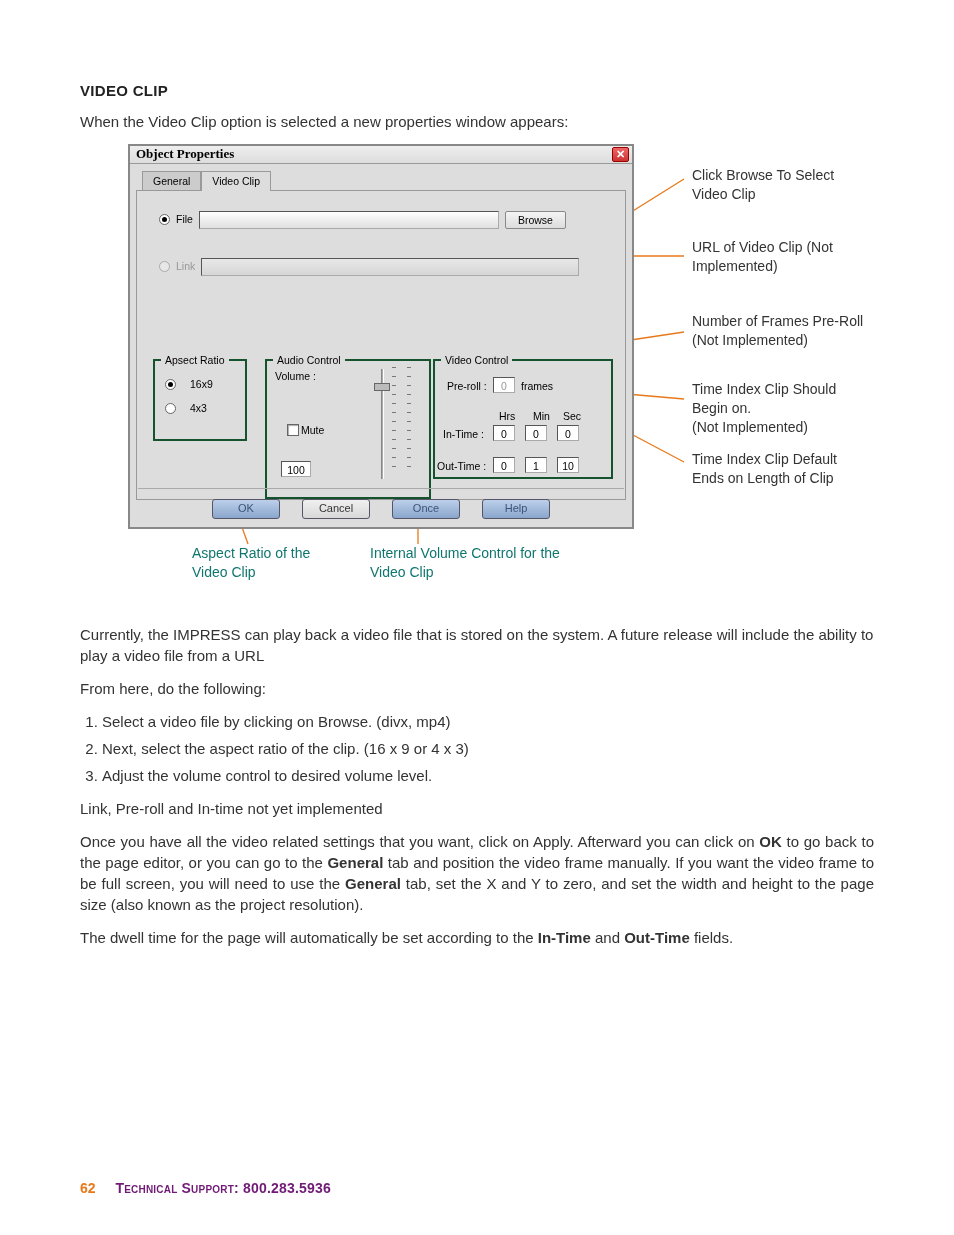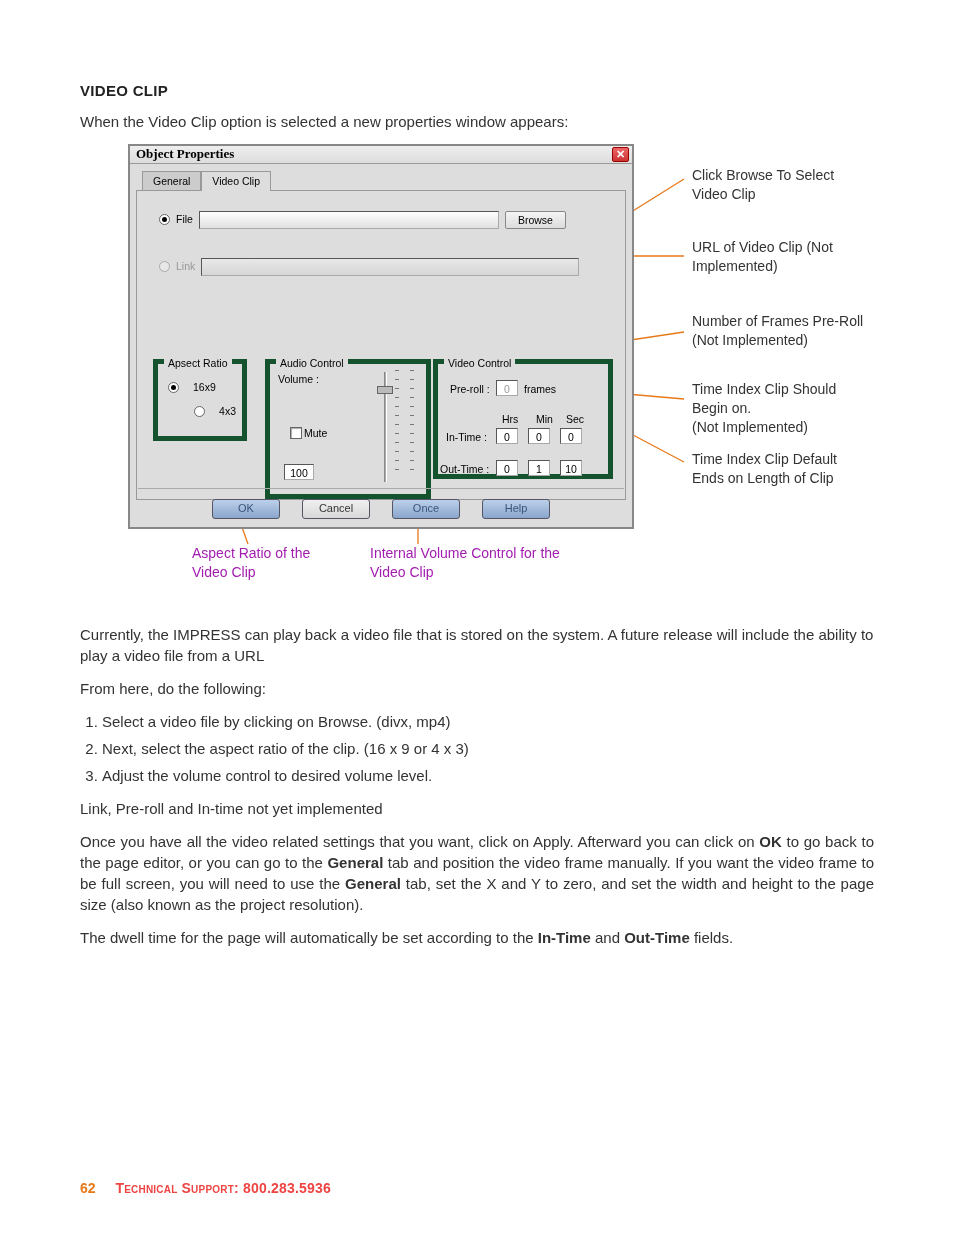--- a/index.html
+++ b/index.html
@@ -94,21 +94,21 @@
     background:linear-gradient(#fff,#e0e0e0);
   }
   .browse-btn {
     display:inline-block; height:18px; padding: 1px 12px;
     background:linear-gradient(#f4f4f4,#dcdcdc);
     border:1px solid #888; border-radius:2px; font-size:10.5px;
   }
   .source-row { display:flex; align-items:center; gap:6px; margin-top:4px; margin-left:16px; }
 
   .groupbox {
-    position: absolute; border: 5px solid #14532d; padding: 6px;
+    position: absolute; border: 2px solid #14532d; padding: 6px;
   }
   .groupbox-title {
     position: absolute; top: -8px; left: 6px; background: #ddd;
     padding: 0 4px; font-size: 10.5px;
   }
 
   .aspect-box   { left: 16px;  top: 168px; width: 94px;  height: 82px; }
   .audio-box    { left: 128px; top: 168px; width: 166px; height: 140px; }
   .video-box    { left: 296px; top: 168px; width: 180px; height: 120px; }
 
@@ -146,32 +146,32 @@
   
   .callout {
     position:absolute; font-size:14px; color:#333; line-height:1.35;
   }
   .c-right { left: 612px; width: 180px; }
 
   svg.leader { position:absolute; top:0; left:0; pointer-events:none; }
   svg.leader line { stroke:#e8791a; stroke-width:1.3; }
 
   .caption-below {
-    position:absolute; font-size:14px; color:#a21caf; line-height:1.35;
+    position:absolute; font-size:14px; color:#0f766e; line-height:1.35;
   }
 
   ol.steps { margin: 8px 0 12px 22px; font-size:15px; color:#333;}
   ol.steps li { margin-bottom: 6px; }
 
   .footer {
     position: fixed; bottom: 36px; left: 80px;
     font-size: 14px;
   }
   .footer .pageno { color:#e8791a; font-weight:bold; margin-right: 16px;}
-  .footer .ts { color:#ef4444; font-weight:bold; font-variant: small-caps; letter-spacing:0.2px;}
+  .footer .ts { color:#701a75; font-weight:bold; font-variant: small-caps; letter-spacing:0.2px;}
 
   
   .ticks-col { position:absolute; top:6px; bottom:6px; width:4px; left:125px;}
   .ticks-col span, .ticks-col2 span { display:block; height:9px; border-top:1px dashed #777;}
   .ticks-col2 { position:absolute; top:6px; bottom:6px; width:4px; left:140px;}
 </style>
 </head>
 <body>
 
 <div class="section-heading">VIDEO CLIP</div>
@@ -212,21 +212,21 @@
           <span class="disabled-text">Link</span>
           <span class="file-input" style="width:378px; background:linear-gradient(#e8e8e8,#d6d6d6);"></span>
         </div>
 
         <div class="groupbox aspect-box">
           <div class="groupbox-title">Apsect Ratio</div>
           <div class="radio-row" style="margin:10px 0 0 4px;">
             <span class="radio-dot sel"></span>
             <span>16x9</span>
           </div>
-          <div class="radio-row" style="margin:10px 0 0 4px;justify-content:flex-end;">
+          <div class="radio-row" style="margin:10px 0 0 4px;">
             <span class="radio-dot"></span>
             <span>4x3</span>
           </div>
         </div>
 
         <div class="groupbox audio-box">
           <div class="groupbox-title">Audio Control</div>
           <div class="vol-text">Volume :</div>
           <div class="mute-row">
             <span class="checkbox"></span>

